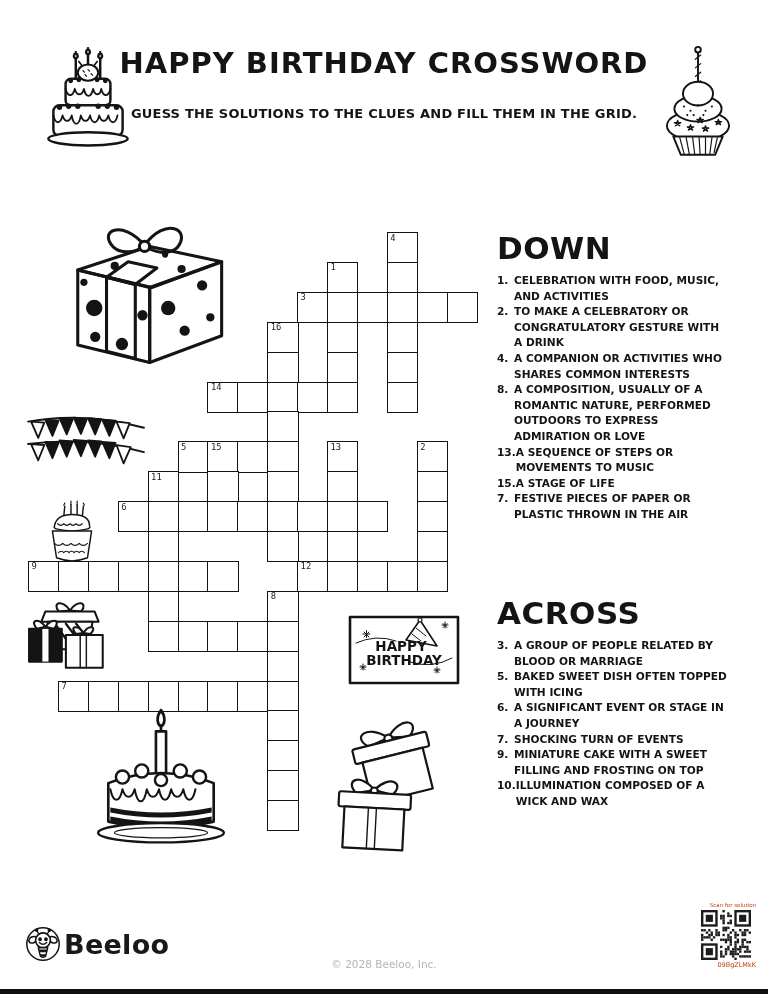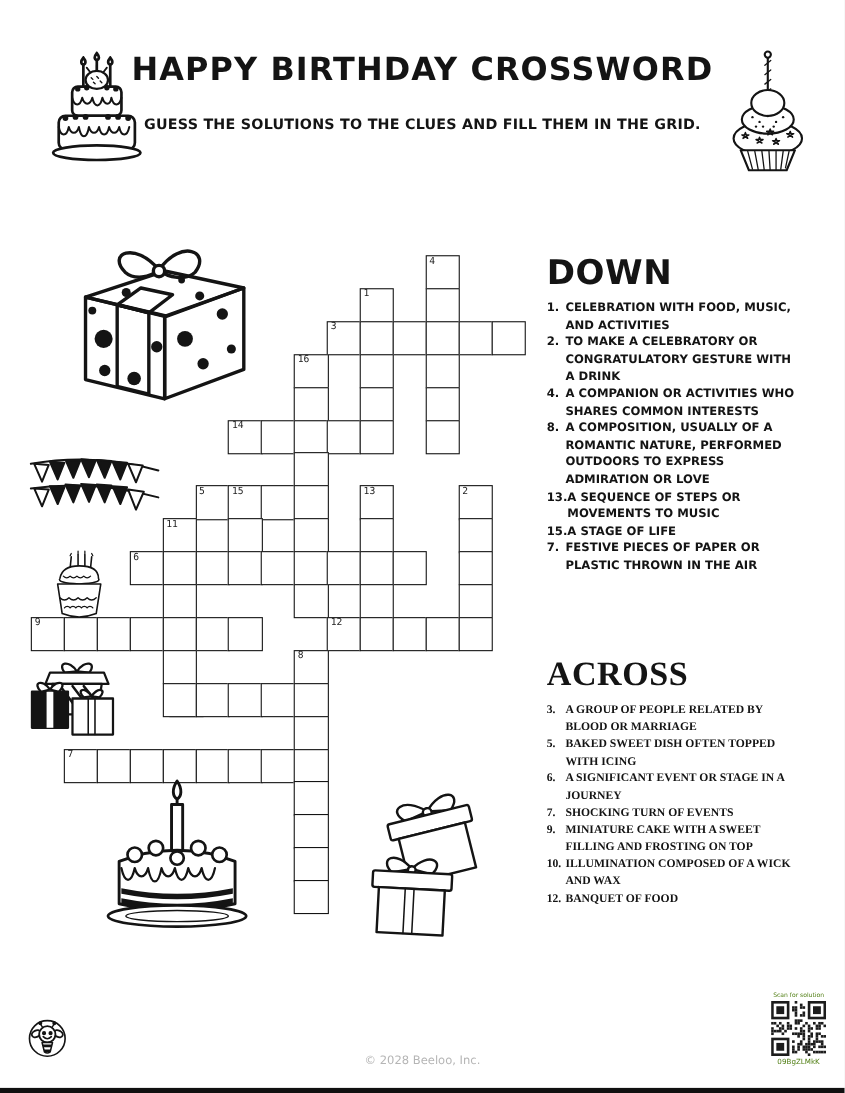--- a/index.html
+++ b/index.html
@@ -15,25 +15,25 @@
         border:1.6px solid #141414;background:#fff;}
   .cellnum{position:absolute;top:.5px;left:2.5px;font-family:"DejaVu Sans Mono","Liberation Mono",monospace;
            font-size:8.8px;font-weight:400;color:#222;line-height:1;}
   
   .clues{width:232px;}
   .clues h2{margin:0 0 7px 0;font-size:31px;font-weight:700;letter-spacing:.5px;}
   .clue{display:flex;font-size:10.6px;font-weight:700;line-height:15.6px;}
   .clue .num{min-width:17px;flex:none;}
   .clue .txt{flex:1;}
   .down-sec{left:497px;top:230px;}
-  .across-sec{left:497px;top:595px;font-family:Liberation Serif, serif;}
+  .across-sec{left:497px;top:595px;}
   
   .brand{left:64px;top:929px;font-size:27px;font-weight:700;letter-spacing:.3px;color:#191919;}
   .copyright{left:0;right:0;top:958px;text-align:center;font-size:10.5px;color:#b5b5b5;}
-  .qrblock{left:696px;top:901px;width:60px;text-align:center;color:#4d7c0f;}
+  .qrblock{left:696px;top:901px;width:60px;text-align:right;color:#c2410c;}
   .qrcap{font-size:5.5px;line-height:8px;}
   .qrid{font-size:6.5px;line-height:9px;}
   .bottombar{left:0;top:989px;width:768px;height:5px;background:#101010;}
   svg{display:block;}
   .ink{stroke:#141414;fill:none;stroke-linecap:round;stroke-linejoin:round;}
 </style>
 </head>
 <body>
 
 <div class="page">
@@ -305,20 +305,40 @@
         <path d="M18,28 C11,18 2,22 10,30 Z" fill="#fff"></path>
           <path d="M18,28 C25,18 34,22 26,30 Z" fill="#fff"></path>
         <path d="M55,34 C49,25 41,28 48,35 Z" fill="#fff"></path>
           <path d="M55,34 C61,25 69,28 62,35 Z" fill="#fff"></path>
         <rect x="38" y="36" width="36" height="32" fill="#fff"></rect>
         <path d="M52,36 L52,68 M58,36 L58,68" stroke-width="1.4"></path>
       </g>
     </svg>
   </div>
 
+  <div class="abs" style="left:348px;top:615px">
+    <svg width="112" height="70" viewBox="0 0 112 70">
+      <g class="ink">
+        <rect x="2" y="2" width="108" height="66" stroke-width="2.6" fill="#fff"></rect>
+        <path d="M8,28 Q28,19 48,26" stroke-width="1"></path>
+        <path d="M62,47 Q84,54 104,43" stroke-width="1"></path>
+        <path d="M72,5 L89,31 L58,25 Z" fill="#fff" stroke-width="1.6"></path>
+        <path d="M68,13 l10,8 M64,19 l9,7" stroke-width="1"></path>
+        <circle cx="72" cy="5" r="2" fill="#fff" stroke-width="1.2"></circle>
+        <g stroke-width="1">
+          <path d="M15,19 h7 M18.5,15.5 v7 M16,17 l5,5 M16,22 l5,-5"></path>
+          <path d="M94,10 h6 M97,7 v6 M95,8.5 l4,4 M95,12.5 l4,-4"></path>
+          <path d="M86,55 h6 M89,52 v6 M87,53.5 l4,4 M87,57.5 l4,-4"></path>
+          <path d="M12,52 h6 M15,49 v6 M13,50.5 l4,4 M13,54.5 l4,-4"></path>
+        </g>
+      </g>
+      <text x="53" y="36" text-anchor="middle" font-size="13.5" font-weight="bold" font-family="DejaVu Sans, Liberation Sans, sans-serif" fill="#141414">HAPPY</text>
+      <text x="56" y="50" text-anchor="middle" font-size="13.5" font-weight="bold" font-family="DejaVu Sans, Liberation Sans, sans-serif" fill="#141414">BIRTHDAY</text>
+    </svg>
+  </div>
 
   <div class="abs" style="left:86px;top:700px">
     <svg width="150" height="150" viewBox="0 0 148 148">
       <g class="ink" stroke-width="2.6">
         <path d="M74,10 C69,17 70,24 74,26 C78,24 79,17 74,10" fill="#fff"></path>
         <line x1="74" y1="26" x2="74" y2="31"></line>
         <rect x="69" y="31" width="10" height="44" fill="#fff"></rect>
         <path d="M22,82 Q74,62 126,82 L126,120 Q74,132 22,120 Z" fill="#fff"></path>
         <path d="M24,88 c3,14 9,14 12,0 c3,10 9,10 12,0 c3,16 9,16 12,0 c3,10 9,10 12,0 c3,14 9,14 12,0 c3,10 9,10 12,0 c3,14 9,14 12,0" stroke-width="2"></path>
       </g>
@@ -413,24 +433,20 @@
           <span class="txt">SHOCKING TURN OF EVENTS</span>
         </div>
         <div class="clue">
           <span class="num">9.</span>
           <span class="txt">MINIATURE CAKE WITH A SWEET FILLING AND FROSTING ON TOP</span>
         </div>
         <div class="clue">
           <span class="num">10.</span>
           <span class="txt">ILLUMINATION COMPOSED OF A WICK AND WAX</span>
         </div>
-        <div class="clue">
-          <span class="num">12.</span>
-          <span class="txt">BANQUET OF FOOD</span>
-        </div>
       </div>
   </div>
 
   <div class="abs" style="left:25px;top:926px">
     <svg width="36" height="36" viewBox="0 0 34 34">
       <g class="ink" stroke-width="1.6">
         <circle cx="17" cy="17" r="15.3" stroke-width="1.4"></circle>
         <path d="M13,7.5 L11,4.5 M21,7.5 L23,4.5" stroke-width="1.2"></path>
         <circle cx="11" cy="4" r=".9" fill="#141414"></circle>
           <circle cx="23" cy="4" r=".9" fill="#141414"></circle>
@@ -438,20 +454,21 @@
         <ellipse cx="26.5" cy="13" rx="4" ry="2.8" fill="#fff" transform="rotate(25 26.5 13)"></ellipse>
         <circle cx="17" cy="13.5" r="7" fill="#fff"></circle>
         <path d="M13.5,15.5 Q17,19 20.5,15.5" stroke-width="1.3"></path>
         <circle cx="14.2" cy="12.5" r="1" fill="#141414"></circle>
           <circle cx="19.8" cy="12.5" r="1" fill="#141414"></circle>
         <path d="M12.5,20.5 L21.5,20.5 L19.5,28.5 Q17,30.5 14.5,28.5 Z" fill="#fff" stroke-width="1.3"></path>
       </g>
       <path d="M13,22.3 h8.2 l-.6,2.4 h-7 z M14,26.6 h6.2 l-.8,2.2 h-4.6 z" fill="#141414"></path>
     </svg>
   </div>
+  <div class="abs brand">Beeloo</div>
   <div class="abs copyright">© 2028 Beeloo, Inc.</div>
 
   <div class="abs qrblock">
     <div class="qrcap">Scan for solution</div>
     <svg id="qr" width="50" height="50" viewBox="0 0 21 21" style="margin:1px auto">
         <rect x="9" y="0" width="1" height="1" fill="#1c1c1c"></rect>
         <rect x="11" y="1" width="1" height="1" fill="#1c1c1c"></rect>
         <rect x="8" y="2" width="1" height="1" fill="#1c1c1c"></rect>
         <rect x="9" y="2" width="1" height="1" fill="#1c1c1c"></rect>
         <rect x="11" y="2" width="1" height="1" fill="#1c1c1c"></rect>

